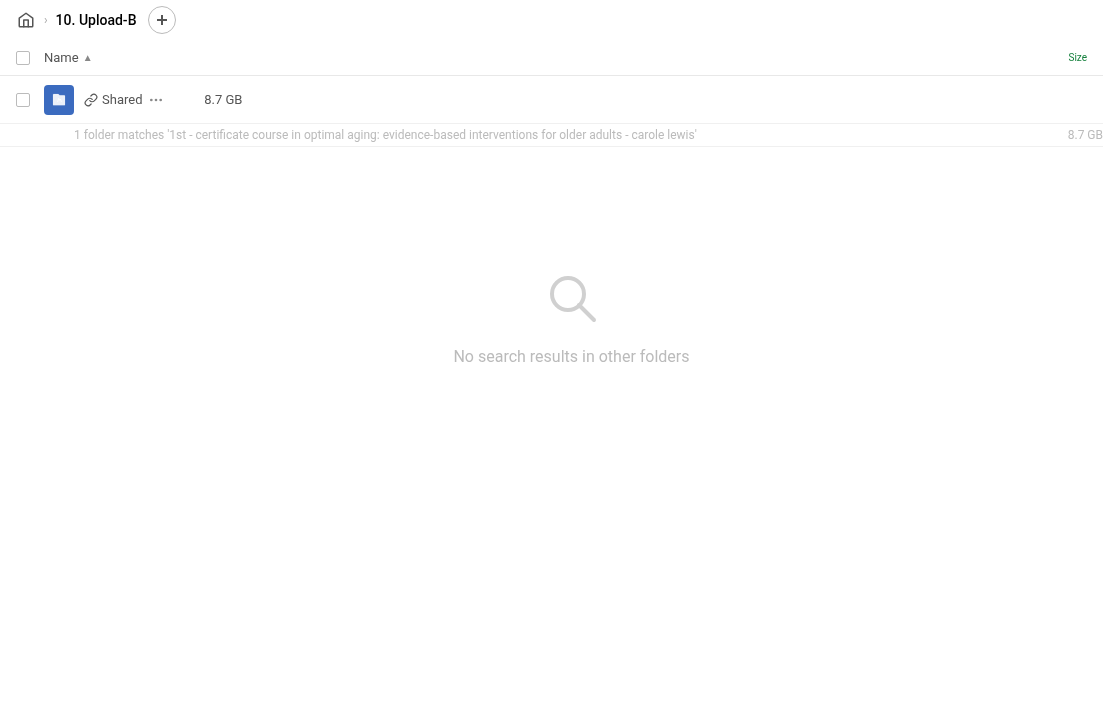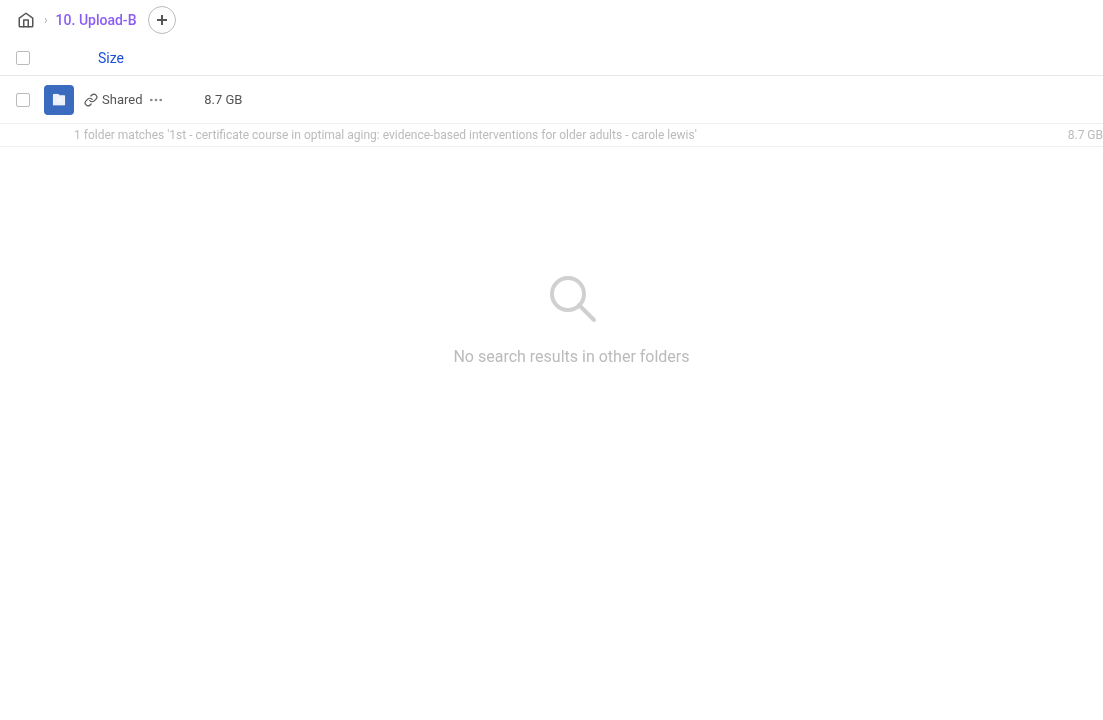--- a/index.html
+++ b/index.html
@@ -29,21 +29,21 @@
       justify-content: center;
       color: #555;
       cursor: pointer;
     }
     .breadcrumb-separator {
       color: #aaa;
       font-size: 12px;
     }
     .breadcrumb-item {
       font-size: 14px;
-      color: #8b5cf6;
+      color: #000000;
       font-weight: 500;
     }
     .add-button {
       width: 28px;
       height: 28px;
       border: 1.5px solid #bbb;
       border-radius: 50%;
       background: #fff;
       display: flex;
       align-items: center;
@@ -84,22 +84,22 @@
       color: #555;
       cursor: pointer;
     }
     .col-name .sort-icon {
       font-size: 10px;
       color: #888;
     }
     .col-size {
       width: 80px;
       text-align: right;
-      font-size: 14px;
-      color: #1d4ed8;
+      font-size: 10px;
+      color: #15803d;
     }
 
     
     .file-row {
       display: flex;
       align-items: center;
       padding: 0 16px;
       height: 48px;
       border-bottom: 1px solid #f0f0f0;
       background: #fff;
@@ -209,20 +209,24 @@
       <line x1="7" y1="2" x2="7" y2="12"></line>
       <line x1="2" y1="7" x2="12" y2="7"></line>
     </svg>
   </div>
 </div>
 
 <div class="column-header">
   <div class="checkbox-area">
     <div class="checkbox"></div>
   </div>
+  <div class="col-name">
+    <span>Name</span>
+    <span class="sort-icon">▲</span>
+  </div>
   <div class="col-size">Size</div>
 </div>
 
 <div class="file-row">
   <div class="file-checkbox">
     <div class="checkbox"></div>
   </div>
   <div class="file-icon">
     <svg viewBox="0 0 24 24" xmlns="http://www.w3.org/2000/svg">
       <path d="M3 4a1 1 0 0 1 1-1h7l2 2h7a1 1 0 0 1 1 1v13a1 1 0 0 1-1 1H4a1 1 0 0 1-1-1V4z" fill="white" opacity="0.9"></path>

